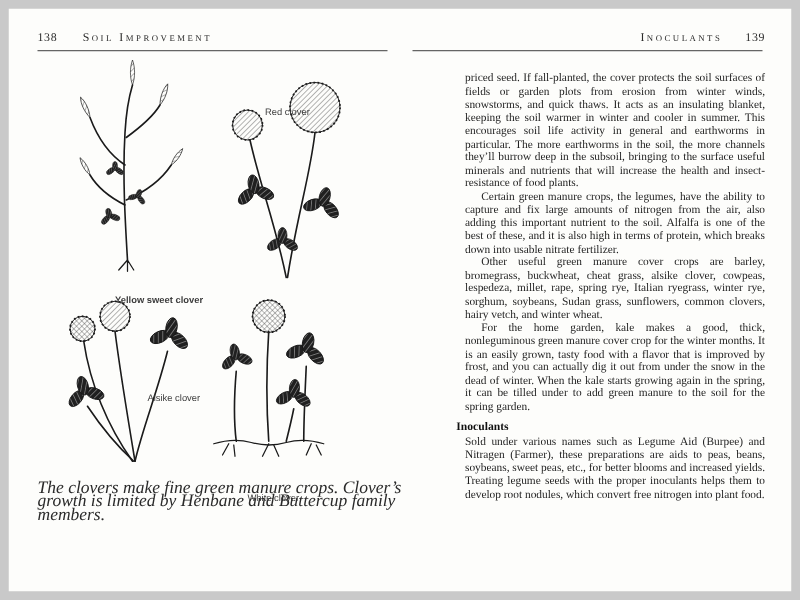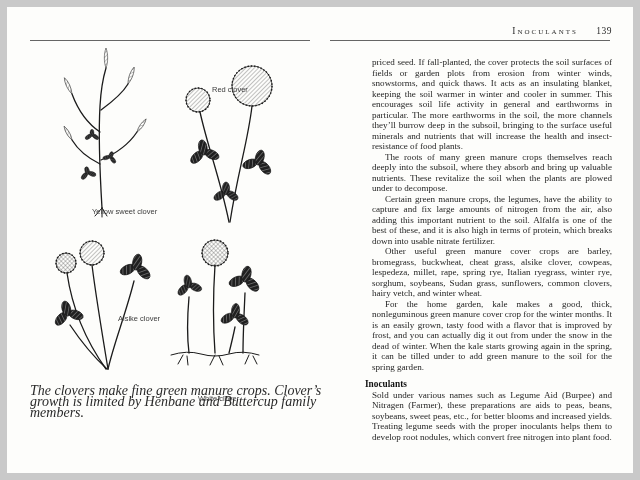--- a/index.html
+++ b/index.html
@@ -60,20 +60,24 @@
   .bodytext h3 {
     margin:7px 0 0 0; padding:0; font-size:9.3px; font-weight:bold; color:#111;
   }
 </style>
 </head>
 <body>
 
 <div class="canvas">
   <div class="spread">
 
+    <div class="runhead runhead-left">
+      <span class="pnum">138</span>
+      <span class="title">Soil Improvement</span>
+    </div>
     <div class="head-rule rule-left"></div>
 
     <div class="runhead runhead-right">
       <span class="title">Inoculants</span>
       <span class="pnum">139</span>
     </div>
     <div class="head-rule rule-right"></div>
 
     <svg class="illo" width="280" height="350" viewBox="0 0 280 350" aria-hidden="true">
       <defs>
@@ -194,29 +198,28 @@
         </g>
         <g class="tri" transform="translate(68,82) scale(.9) rotate(5)">
           <ellipse cx="-8" cy="2" rx="8" ry="4.5" transform="rotate(-35 -8 2)"></ellipse>
           <ellipse cx="8" cy="2" rx="8" ry="4.5" transform="rotate(35 8 2)"></ellipse>
           <ellipse cx="0" cy="-7" rx="4.5" ry="8"></ellipse>
         </g>
       </g>
     </svg>
 
     <div class="plant-label" style="left:205px; top:78px;text-align:center;">Red clover</div>
-    <div class="plant-label" style="left:85px;  top:200px;">Yellow sweet clover</div>
+    <div class="plant-label" style="left:85px;  top:228px;font-weight:bold;">Yellow sweet clover</div>
     <div class="plant-label" style="left:111px; top:307px;">Alsike clover</div>
     <div class="plant-label" style="left:191px; top:363px;margin-top:24px;">White clover</div>
 
     <div class="caption">The clovers make fine green manure crops. Clover’s growth is limited by Henbane and Buttercup family members.</div>
 
     <div class="bodytext">
       <p>priced seed. If fall-planted, the cover protects the soil surfaces of fields or garden plots from erosion from winter winds, snowstorms, and quick thaws. It acts as an insulating blanket, keeping the soil warmer in winter and cooler in summer. This encourages soil life activity in general and earthworms in particular. The more earthworms in the soil, the more channels they’ll burrow deep in the subsoil, bringing to the surface useful minerals and nutrients that will increase the health and insect-resistance of food plants.</p>
-      <p class="ind">The roots of many green manure crops themselves reach deeply into the subsoil, where they absorb and bring up valuable nutrients. These revitalize the soil when the plants are plowed under to decompose.</p>
       <p class="ind">Certain green manure crops, the legumes, have the ability to capture and fix large amounts of nitrogen from the air, also adding this important nutrient to the soil. Alfalfa is one of the best of these, and it is also high in terms of protein, which breaks down into usable nitrate fertilizer.</p>
       <p class="ind">Other useful green manure cover crops are barley, bromegrass, buckwheat, cheat grass, alsike clover, cowpeas, lespedeza, millet, rape, spring rye, Italian ryegrass, winter rye, sorghum, soybeans, Sudan grass, sunflowers, common clovers, hairy vetch, and winter wheat.</p>
       <p class="ind">For the home garden, kale makes a good, thick, nonleguminous green manure cover crop for the winter months. It is an easily grown, tasty food with a flavor that is improved by frost, and you can actually dig it out from under the snow in the dead of winter. When the kale starts growing again in the spring, it can be tilled under to add green manure to the soil for the spring garden.</p>
       <h3>Inoculants</h3>
       <p>Sold under various names such as Legume Aid (Burpee) and Nitragen (Farmer), these preparations are aids to peas, beans, soybeans, sweet peas, etc., for better blooms and increased yields. Treating legume seeds with the proper inoculants helps them to develop root nodules, which convert free nitrogen into plant food.</p>
     </div>
 
   </div>
 </div>
 

